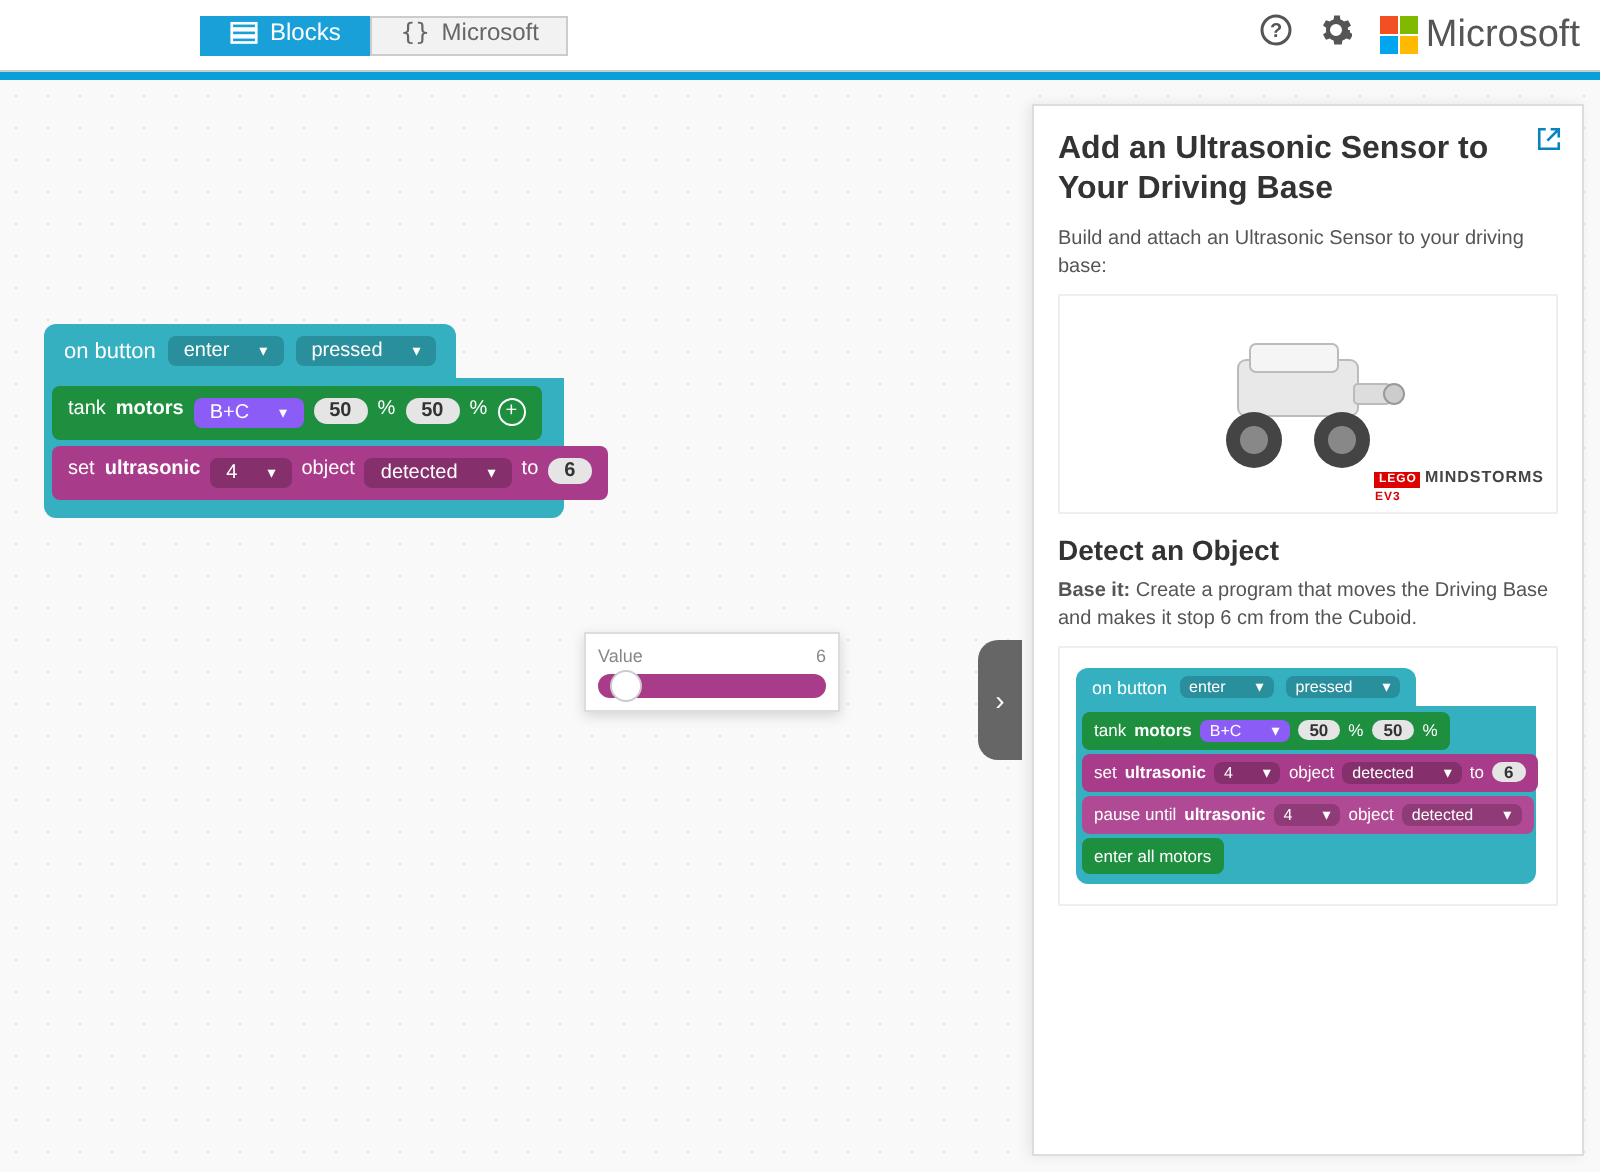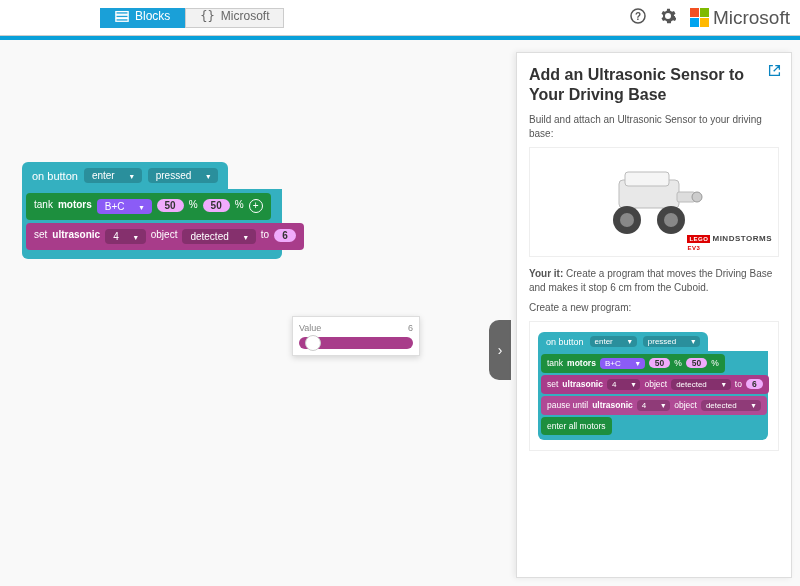--- a/index.html
+++ b/index.html
@@ -28,21 +28,21 @@
   .slot { background: #2a8f9c; border-radius: 4px; padding: 2px 8px; display: inline-flex; align-items: center; gap: 15px; font-size: 10px; }
   .slot .caret::after { content: "▾"; font-size: 8px; }
   .stack { background: #34b0c0; padding: 4px 4px 6px 4px; width: 260px; border-radius: 0 0 6px 6px; }
   .block { border-radius: 4px; padding: 6px 8px; color: #fff; font-size: 10px; display: flex; align-items: flex-start; gap: 5px; margin-bottom: 3px; width: max-content; }
   .block.green { background: #1d8f3e; }
   .block.green .slot { background: #8b5cf6; }
   .block.pink { background: #a83c8a; }
   .block.pink .slot { background: #85306d; }
   .block.pink2 { background: #b04a95; }
   .block.pink2 .slot { background: #8f3b78; }
-  .pill { background: #f0abfc; color: #333; border-radius: 999px; padding: 1px 8px; font-size: 10px; font-weight: bold; }
+  .pill { background: #e5e5e5; color: #333; border-radius: 999px; padding: 1px 8px; font-size: 10px; font-weight: bold; }
   .plus-circle { width: 14px; height: 14px; border: 1.5px solid #fff; border-radius: 50%; display: inline-flex; align-items: center; justify-content: center; font-size: 10px; line-height: 1; }
   
   .tooltip { position: absolute; left: 292px; top: 276px; width: 128px; background: #fff; border: 1px solid #ddd; box-shadow: 0 2px 6px rgba(0,0,0,0.15); padding: 6px; font-size: 9px; color: #888; }
   .tooltip .label-row { display: flex; justify-content: space-between; margin-bottom: 4px; }
   .slider-track { height: 12px; background: #a83c8a; border-radius: 999px; position: relative; }
   .slider-thumb { position: absolute; left: 6px; top: -2px; width: 16px; height: 16px; background: #fff; border: 1px solid #ccc; border-radius: 50%; }
   
   .sidepanel { position: absolute; right: 8px; top: 12px; width: 276px; bottom: 8px; background: #fff; border: 1px solid #ddd; box-shadow: -2px 0 6px rgba(0,0,0,0.08); padding: 12px; overflow: hidden; }
   .sidepanel h2 { font-size: 16px; font-weight: 600; color: #333; margin-bottom: 8px; line-height: 1.25; }
   .open-ext { position: absolute; right: 10px; top: 10px; color: #0a84c1; cursor: pointer; }
@@ -180,22 +180,22 @@
         <circle cx="82" cy="58" r="14" fill="#444"></circle>
           <circle cx="82" cy="58" r="7" fill="#888"></circle>
         <rect x="88" y="30" width="18" height="10" rx="2" fill="#ddd" stroke="#bbb"></rect>
         <circle cx="108" cy="35" r="5" fill="#ccc" stroke="#999"></circle>
       </svg>
       <div class="mindstorms">
         <span class="lego">LEGO</span><b>MINDSTORMS</b><br>
         <span style="font-size:6px;color:#d00;font-weight:bold;">EV3</span>
       </div>
     </div>
-    <p><b>Your it:</b><span> Create a program that moves the Driving Base and makes it stop 6 cm from the Cuboid.</span></p>
-    <p>Create a new program:</p>
+    <h3>Detect an Object</h3>
+    <p><b>Base it:</b><span> Create a program that moves the Driving Base and makes it stop 6 cm from the Cuboid.</span></p>
 
     <div class="example-box mini">
       <div class="hat">
         <span>on button</span>
         <span class="slot">
             <span>enter</span>
             <span class="caret"></span>
           </span>
         <span class="slot">
             <span>pressed</span>

